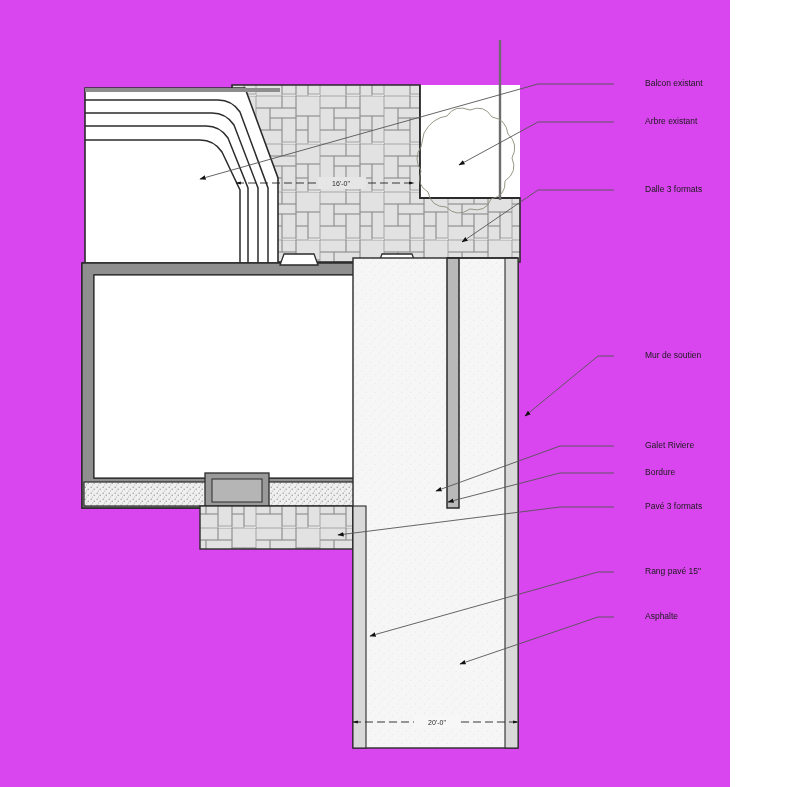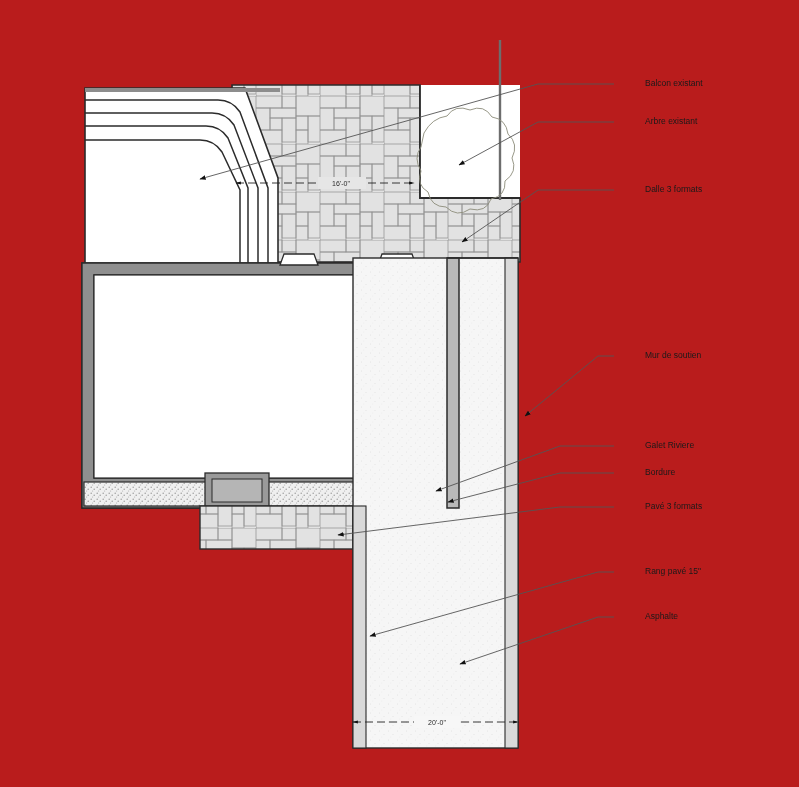--- a/index.html
+++ b/index.html
@@ -8,23 +8,23 @@
     background: #ffffff;
   }
   body {
     width: 799px;
     height: 787px;
     font-family: "Liberation Sans", sans-serif;
     overflow: hidden;
   }
   #plan-root {
     position: relative;
-    width: 799px;
+    width: 730px;
     height: 787px;
-    background: #b91c1c;
+    background: #d946ef;
   }
   svg.plan {
     position: absolute;
     left: 0;
     top: 0;
     width: 799px;
     height: 787px;
     display: block;
   }
   .annot-label {

